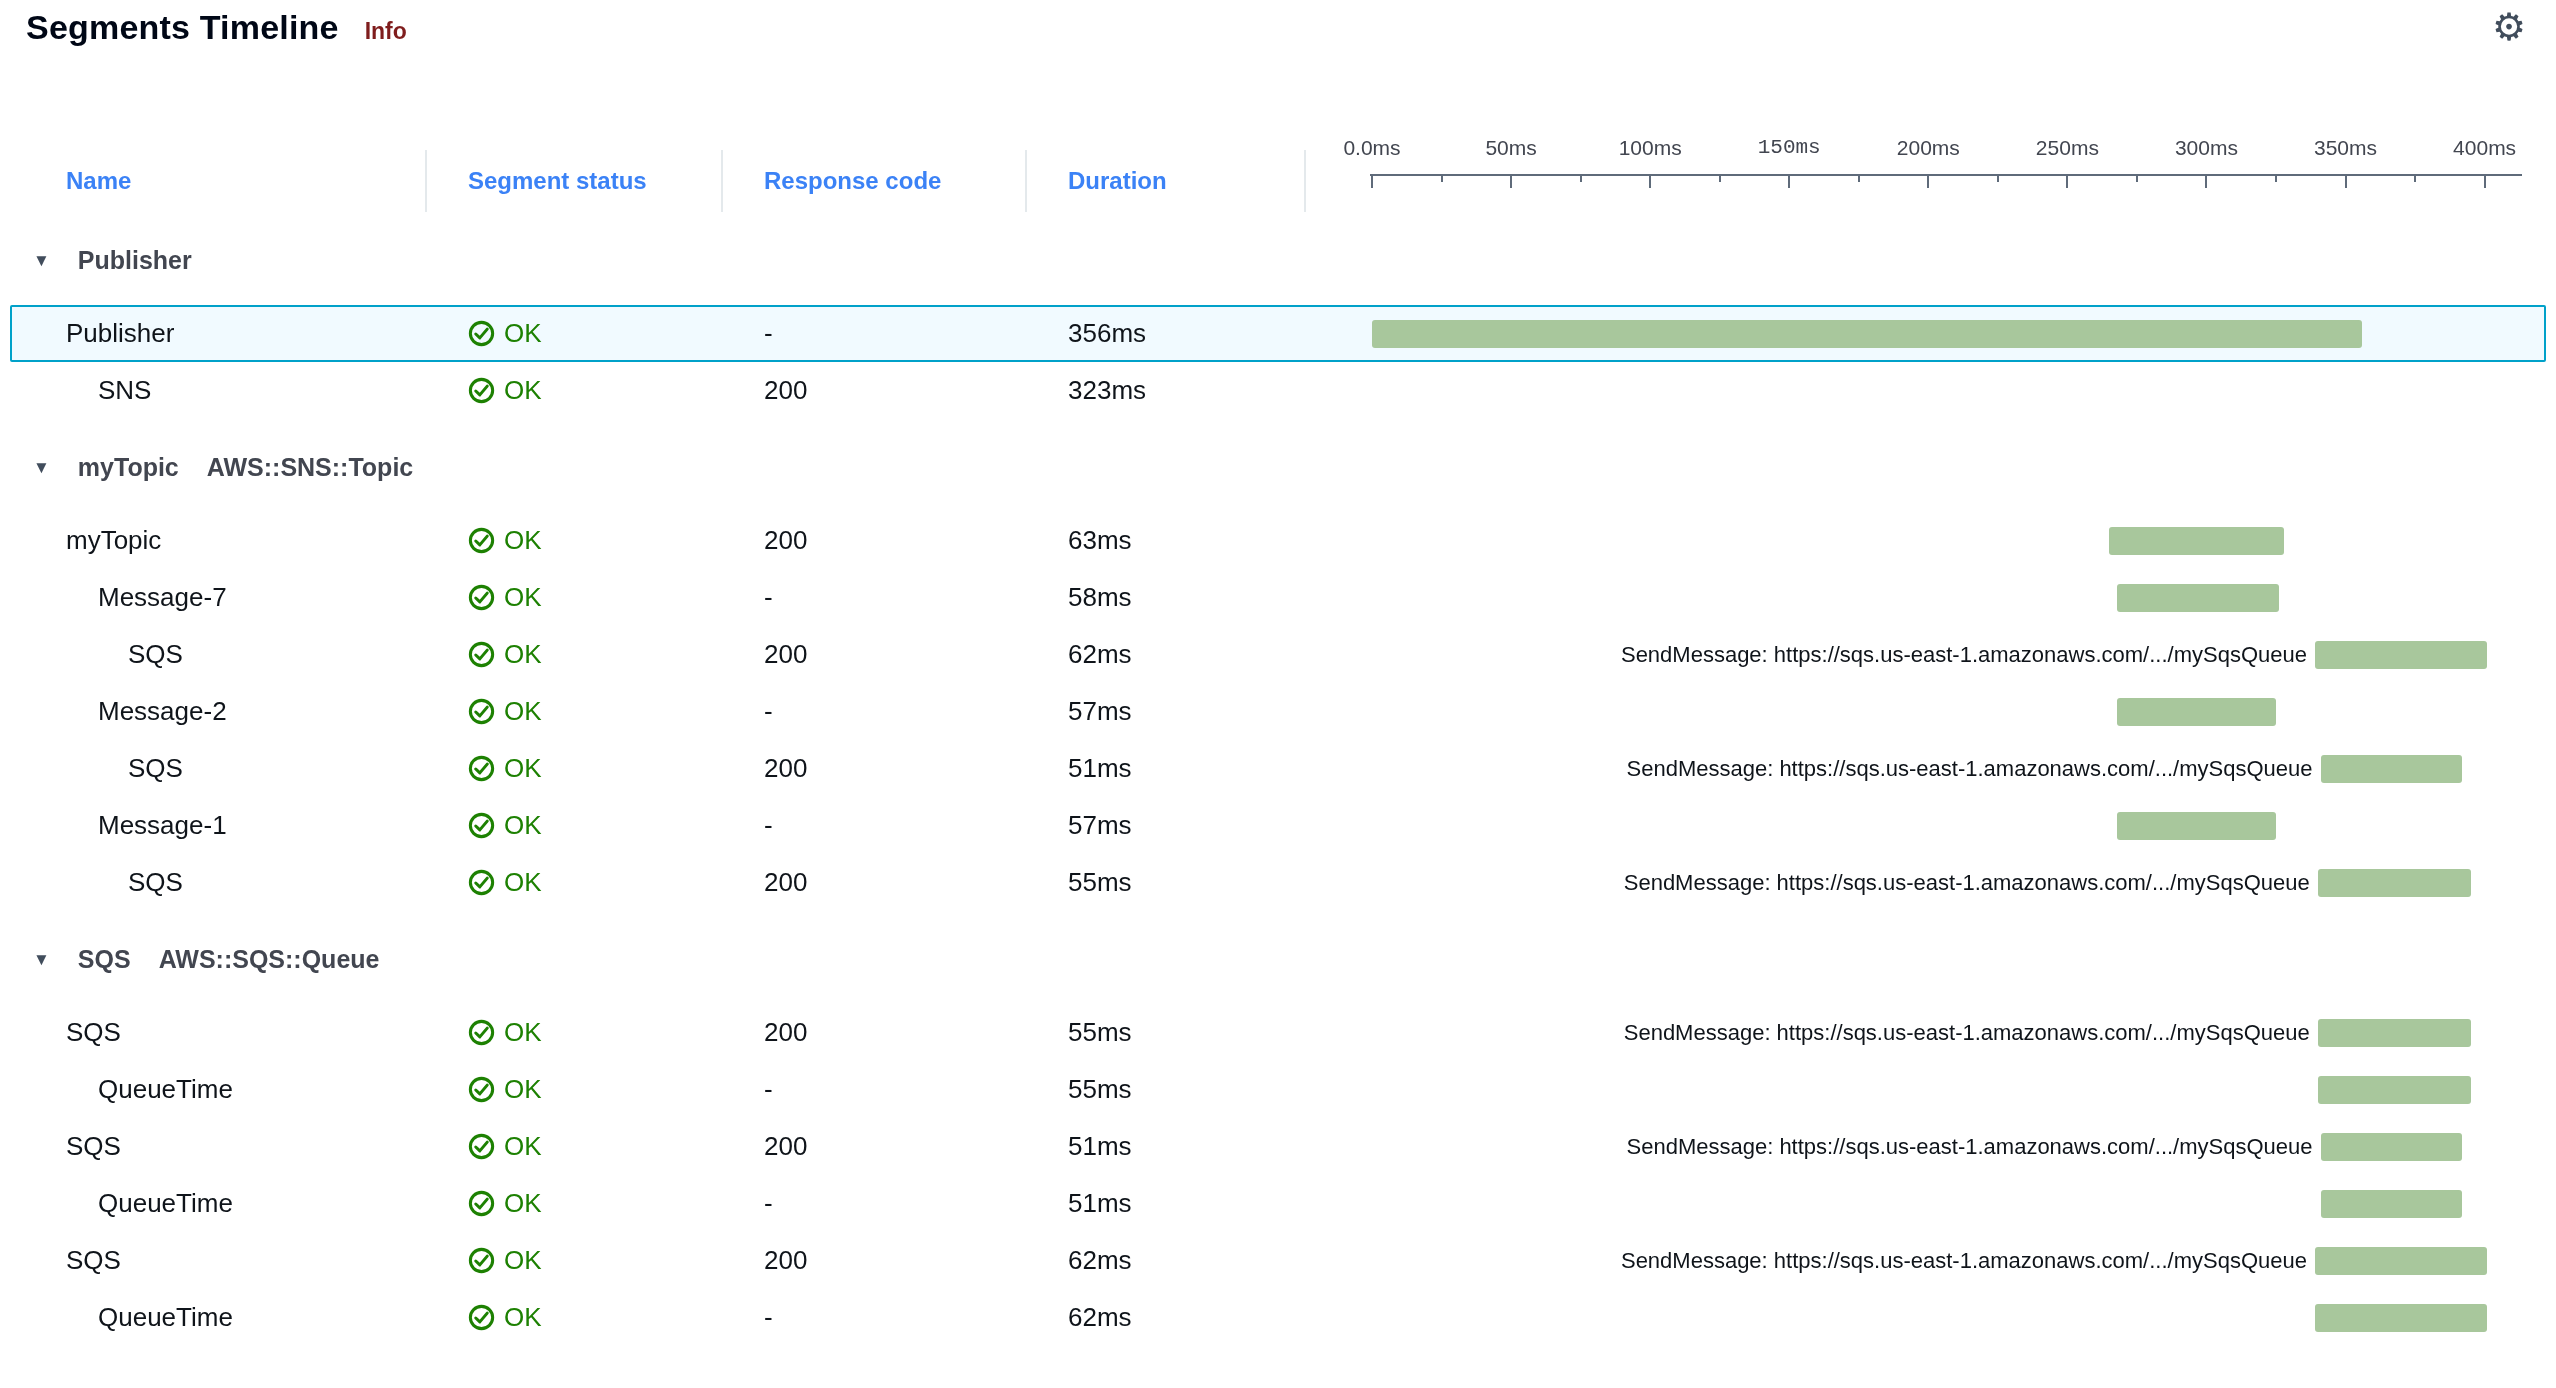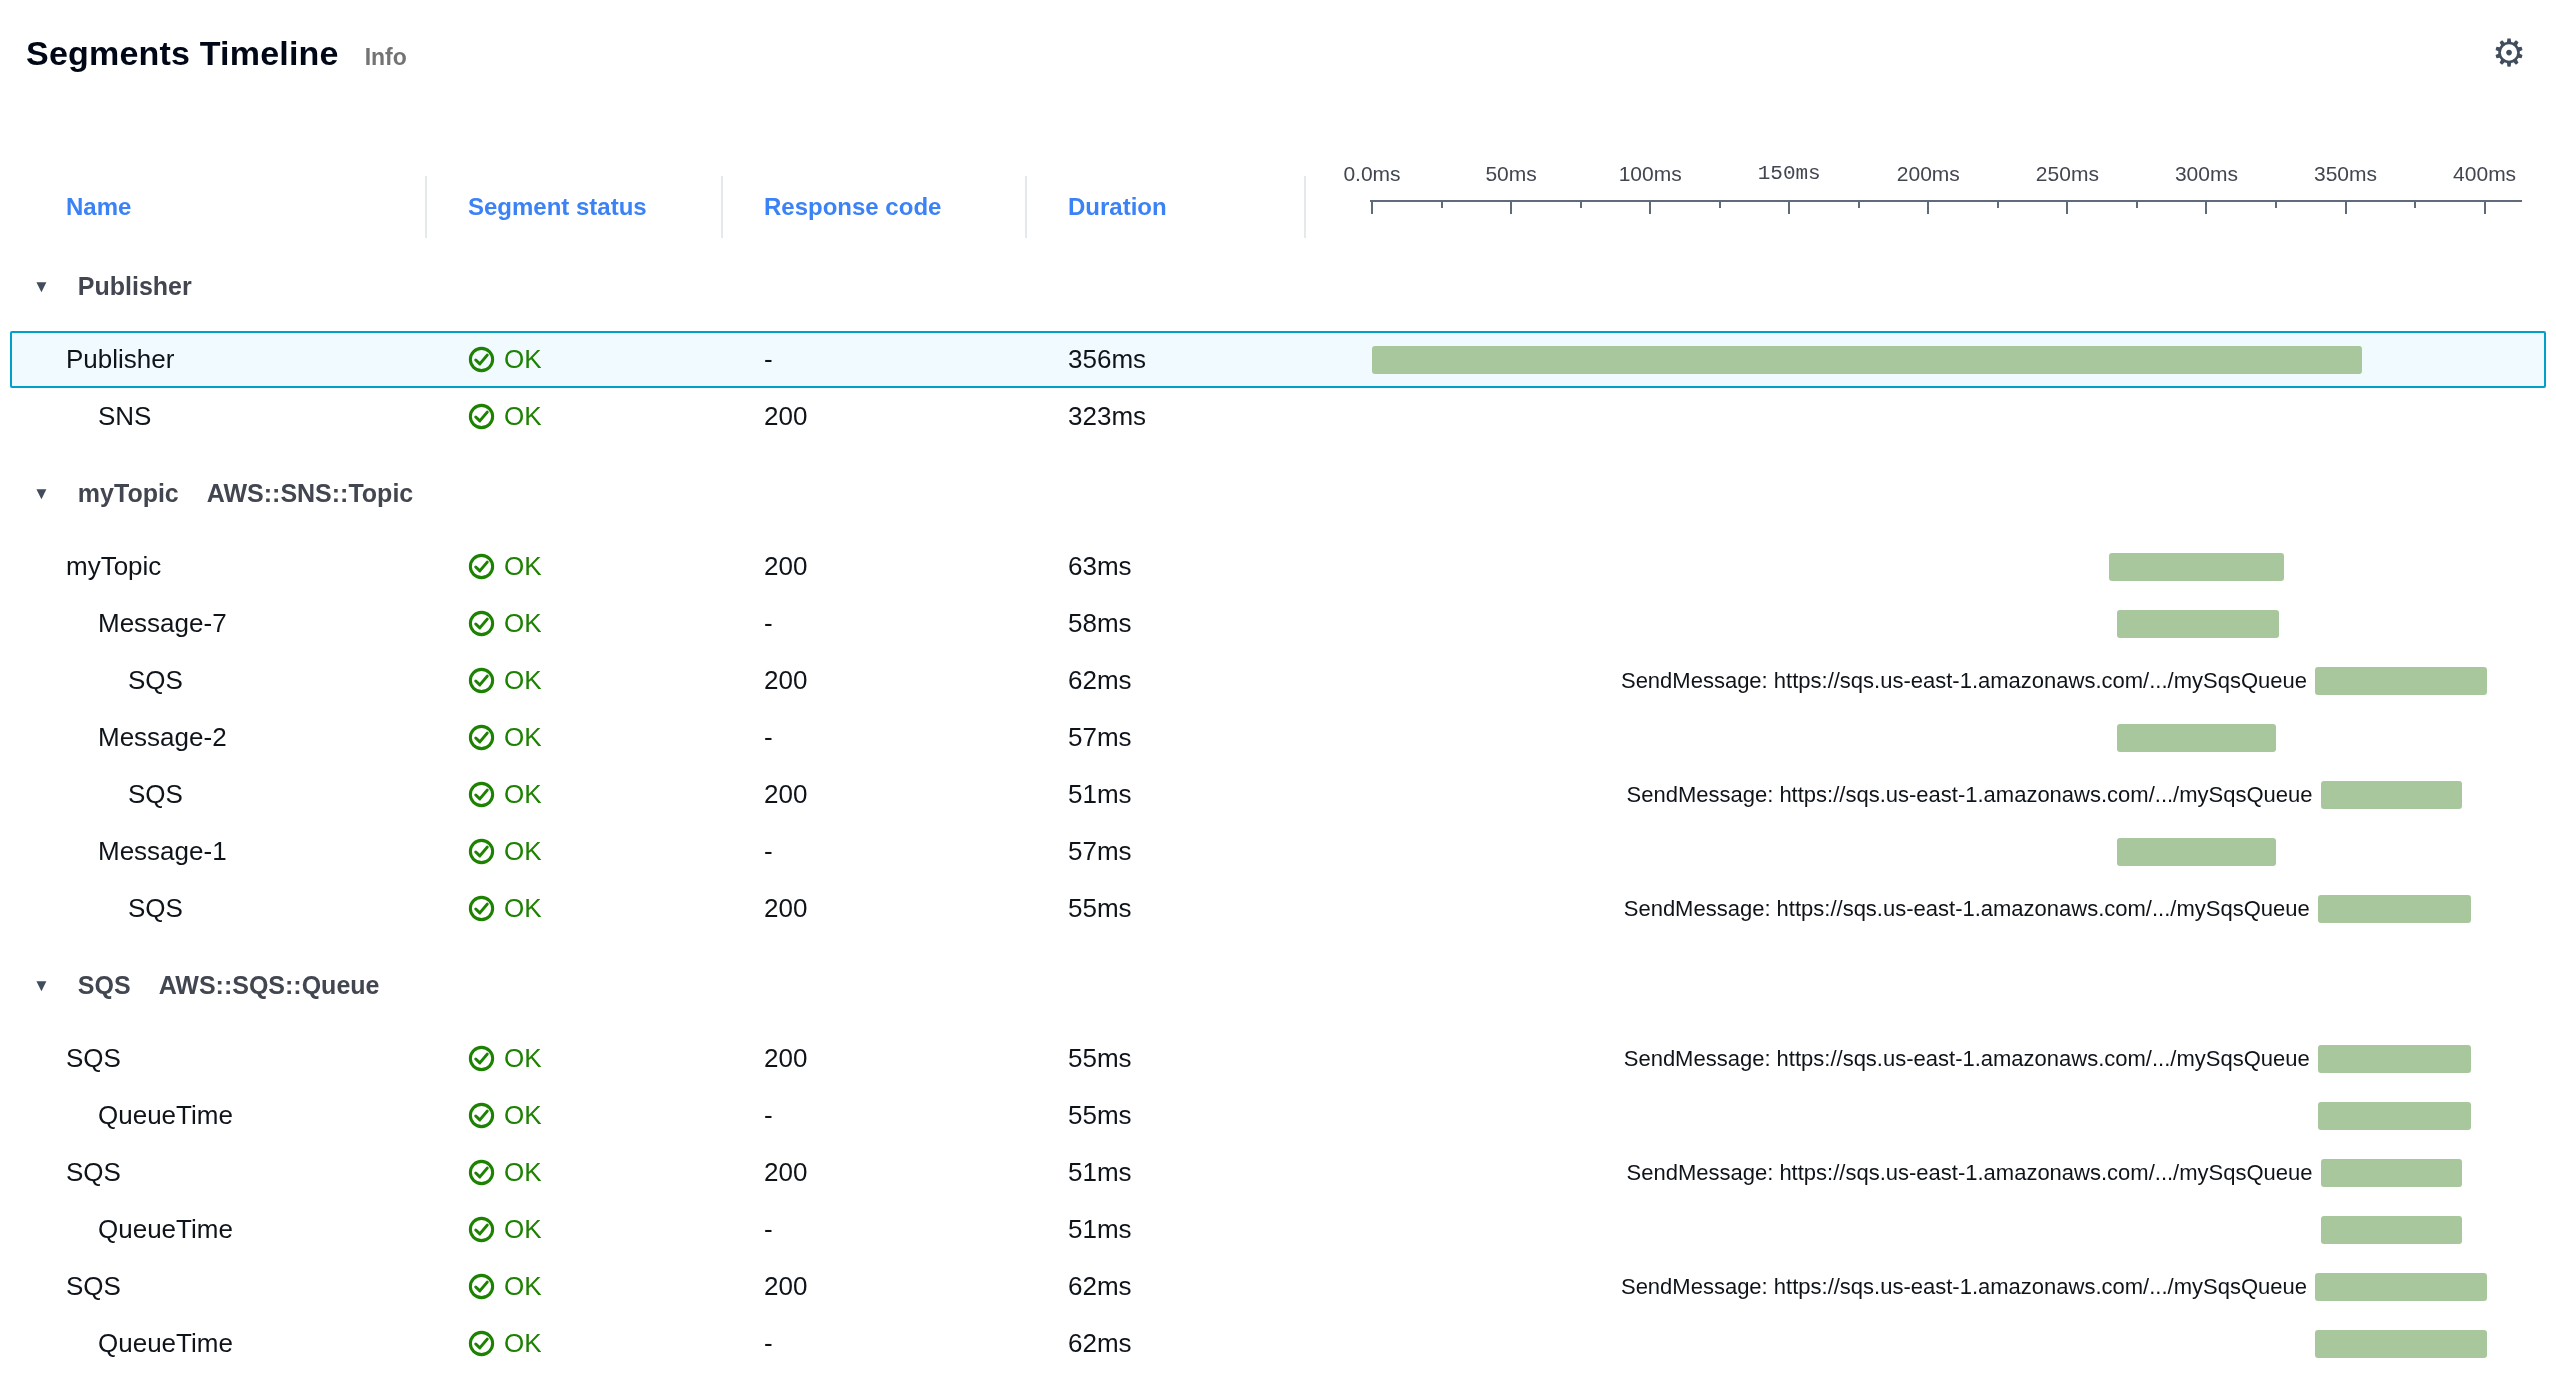--- a/index.html
+++ b/index.html
@@ -2,26 +2,26 @@
 <html><head>
 <meta charset="utf-8">
 <style>
   * { box-sizing: border-box; margin: 0; padding: 0; }
   html, body { background: #ffffff; }
   body {
     width: 2556px; height: 1388px; overflow: hidden;
     font-family: "Liberation Sans", sans-serif;
     color: #0f141a;
   }
-  .page { position: relative; padding: 34px 26px 0 26px; width: 2556px; }
+  .page { position: relative; padding: 8px 26px 0 26px; width: 2556px; }
 
   
   .title-bar { display: flex; align-items: baseline; gap: 26px; position: relative; height: 52px; }
   .page-title { font-size: 34px; font-weight: bold; color: #000716; letter-spacing: 0.2px; }
-  .info-link { font-size: 23px; font-weight: bold; color: #737373; text-decoration: none; cursor: pointer; }
+  .info-link { font-size: 23px; font-weight: bold; color: #7f1d1d; text-decoration: none; cursor: pointer; }
   .gear { position: absolute; right: 4px; top: 0px; font-size: 38px; color: #414d5c; cursor: pointer; line-height: 1; }
 
   
   .grid {
     display: grid;
     grid-template-columns: 401px 296px 304px 279px 1fr;
     align-items: center;
   }
 
   

